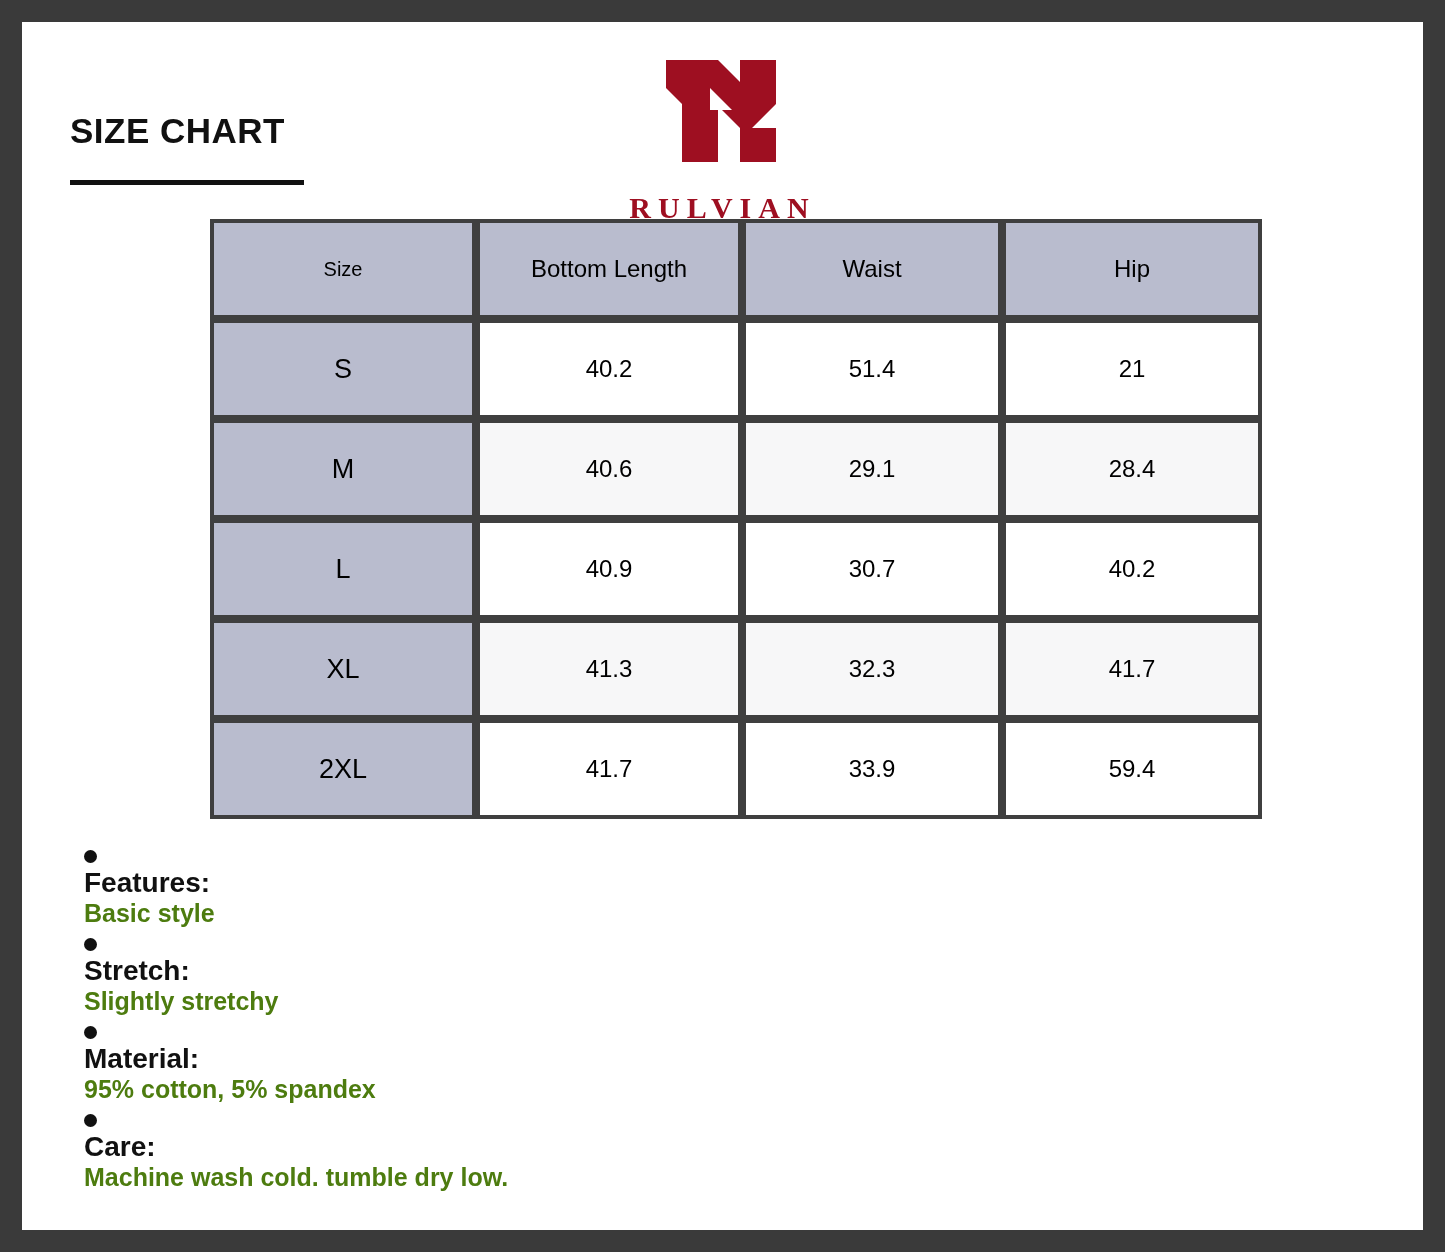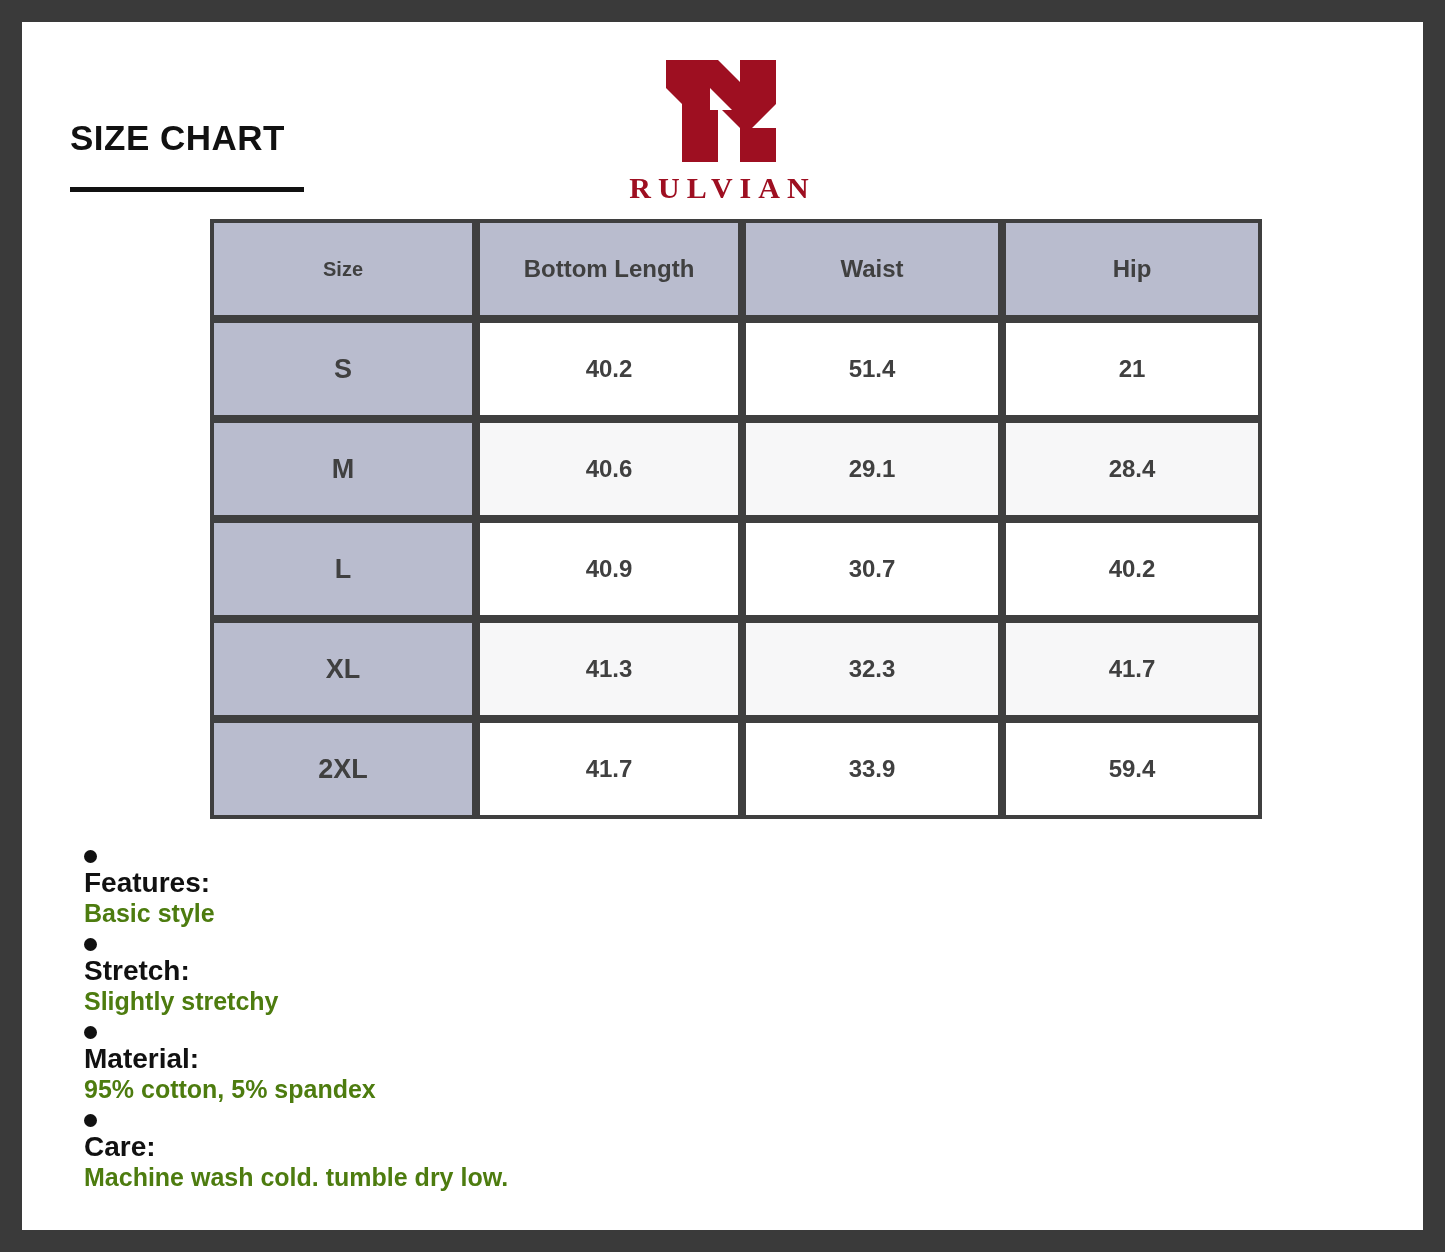--- a/index.html
+++ b/index.html
@@ -26,21 +26,21 @@
     position: relative;
     width: 100%;
     height: 100%;
     box-sizing: border-box;
   }
 
   
   .title-block {
     position: absolute;
     left: 48px;
-    top: 98px;
+    top: 91px;
   }
   .title {
     font-size: 35px;
     font-weight: bold;
     letter-spacing: 0.5px;
     color: #111111;
     margin: 0;
     line-height: 1;
   }
   .title-rule {
@@ -56,21 +56,21 @@
     left: 0;
     right: 0;
     top: 36px;
     text-align: center;
   }
   .logo-mark {
     display: block;
     margin: 0 auto;
   }
   .logo-text {
-    margin-top: 3px;
+    margin-top: 23px;
     font-size: 30px;
     font-weight: bold;
     letter-spacing: 7px;
     color: #9e0f21;
     font-family: "Liberation Serif", serif;
   }
 
   
   .table-wrap {
     position: absolute;
@@ -83,22 +83,22 @@
     border-spacing: 0;
     width: 1020px;
     table-layout: fixed;
   }
   table.size-table td, table.size-table th {
     border: 4px solid #3f3f3f;
     height: 92px;
     text-align: center;
     vertical-align: middle;
     font-size: 24px;
-    font-weight: bold;
-    color: #404040;
+    font-weight: normal;
+    color: #000000;
     padding: 0;
   }
   thead th {
     background: #b9bcce;
     font-size: 21px;
     height: 100px;
   }
   thead th.size-col { font-size: 20px; }
   tbody td.size-cell {
     background: #b9bcce;

